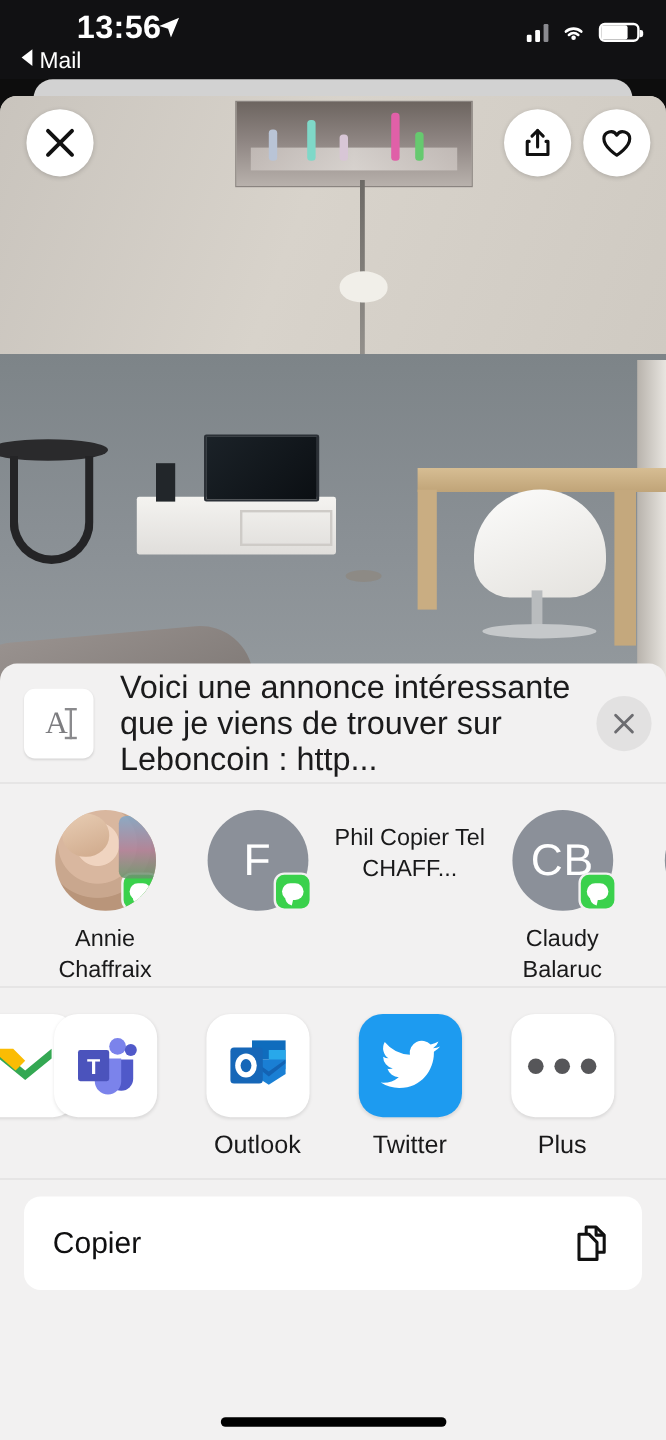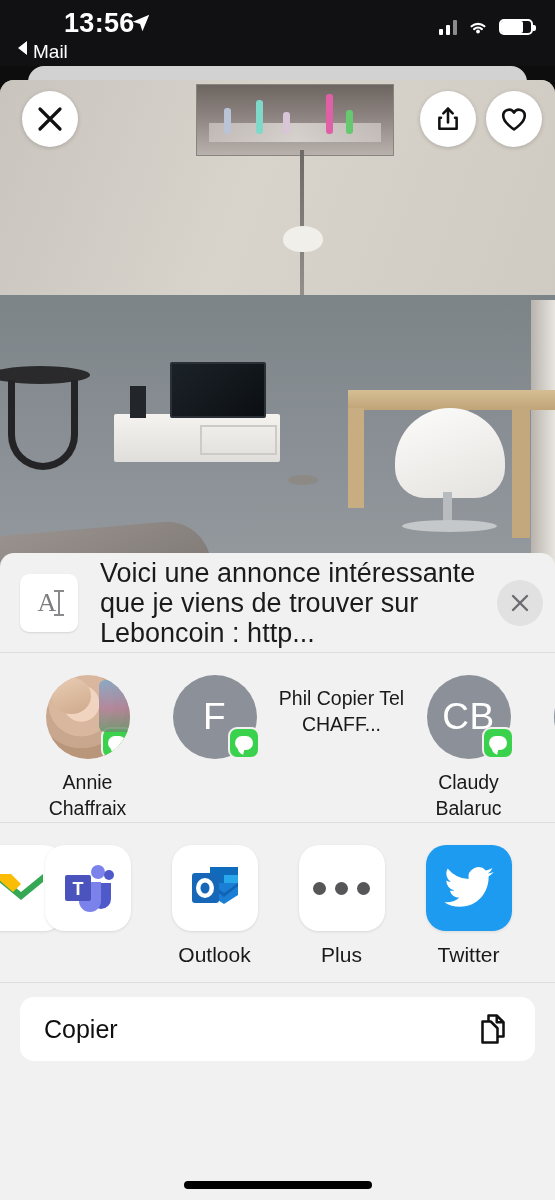--- a/index.html
+++ b/index.html
@@ -195,21 +195,21 @@
     background:#fff; box-shadow: 0 1px 3px rgba(0,0,0,.10); overflow: hidden;
     display:flex; align-items:center; justify-content:center;
   }
   .app-name { margin-top: 12px; font-size: 21px; color:#19191a; }
   .dots { display:flex; gap: 9px; }
   .dots i { width: 13px; height: 13px; border-radius: 50%; background:#565659; display:block; }
 
   
   .actions { padding: 14px 20px 0 20px; }
   .action-row {
-    background:#fff; border-radius: 14px; height: 64px; display:flex; align-items:center;
+    background:#fff; border-radius: 14px; height: 78px; display:flex; align-items:center;
     padding: 0 24px; justify-content: space-between; margin-bottom: 20px;
   }
   .action-label { font-size: 25px; color:#0f0f10; }
 
   .home-indicator {
     position: absolute; left: 50%; transform: translateX(-50%); bottom: 11px;
     width: 188px; height: 8px; border-radius: 5px; background:#000;
   }
 </style>
 </head>
@@ -377,37 +377,37 @@
             <path d="M26 26 40 36l14-10v3L40 40 26 29z" fill="#0f4d99" opacity=".55"></path>
             <rect x="8" y="16" width="27" height="30" rx="3" fill="#1667b8"></rect>
             <ellipse cx="21" cy="31" rx="9" ry="10" fill="#fff"></ellipse>
             <ellipse cx="21" cy="31" rx="4.5" ry="5.5" fill="#1667b8"></ellipse>
           </svg>
         </div>
         <div class="app-name">Outlook</div>
       </div>
 
       <div class="app">
+        <div class="app-icon" style="background:#1d9bf0">
+          <svg width="54" height="54" viewBox="0 0 24 24">
+            <path fill="#fff" d="M23 4.9a9 9 0 0 1-2.6.7 4.5 4.5 0 0 0 2-2.5 9 9 0 0 1-2.9 1.1A4.5 4.5 0 0 0 11.8 8a12.8 12.8 0 0 1-9.3-4.7 4.5 4.5 0 0 0 1.4 6 4.4 4.4 0 0 1-2-.6 4.5 4.5 0 0 0 3.6 4.4 4.5 4.5 0 0 1-2 .1 4.5 4.5 0 0 0 4.2 3.1A9 9 0 0 1 1 18.3a12.7 12.7 0 0 0 6.9 2c8.3 0 12.8-6.9 12.8-12.8V6.9A9.2 9.2 0 0 0 23 4.9z"></path>
+          </svg>
+        </div>
+        <div class="app-name">Twitter</div>
+      </div>
+
+      <div class="app">
         <div class="app-icon">
           <span class="dots">
               <i></i>
               <i></i>
               <i></i>
             </span>
         </div>
         <div class="app-name">Plus</div>
-      </div>
-
-      <div class="app">
-        <div class="app-icon" style="background:#1d9bf0">
-          <svg width="54" height="54" viewBox="0 0 24 24">
-            <path fill="#fff" d="M23 4.9a9 9 0 0 1-2.6.7 4.5 4.5 0 0 0 2-2.5 9 9 0 0 1-2.9 1.1A4.5 4.5 0 0 0 11.8 8a12.8 12.8 0 0 1-9.3-4.7 4.5 4.5 0 0 0 1.4 6 4.4 4.4 0 0 1-2-.6 4.5 4.5 0 0 0 3.6 4.4 4.5 4.5 0 0 1-2 .1 4.5 4.5 0 0 0 4.2 3.1A9 9 0 0 1 1 18.3a12.7 12.7 0 0 0 6.9 2c8.3 0 12.8-6.9 12.8-12.8V6.9A9.2 9.2 0 0 0 23 4.9z"></path>
-          </svg>
-        </div>
-        <div class="app-name">Twitter</div>
       </div>
     </div>
 
     <div class="actions">
       <div class="action-row">
         <span class="action-label">Copier</span>
         <svg width="36" height="36" viewBox="0 0 24 24">
           <path d="M9 3h5.5L19 7.5V17H9z" fill="none" stroke="#111" stroke-width="1.7" stroke-linejoin="round"></path>
           <path d="M14.5 3v4.5H19" fill="none" stroke="#111" stroke-width="1.7" stroke-linejoin="round"></path>
           <path d="M5 7h5.5L15 11.5V21H5z" fill="#fff" stroke="#111" stroke-width="1.7" stroke-linejoin="round"></path>

